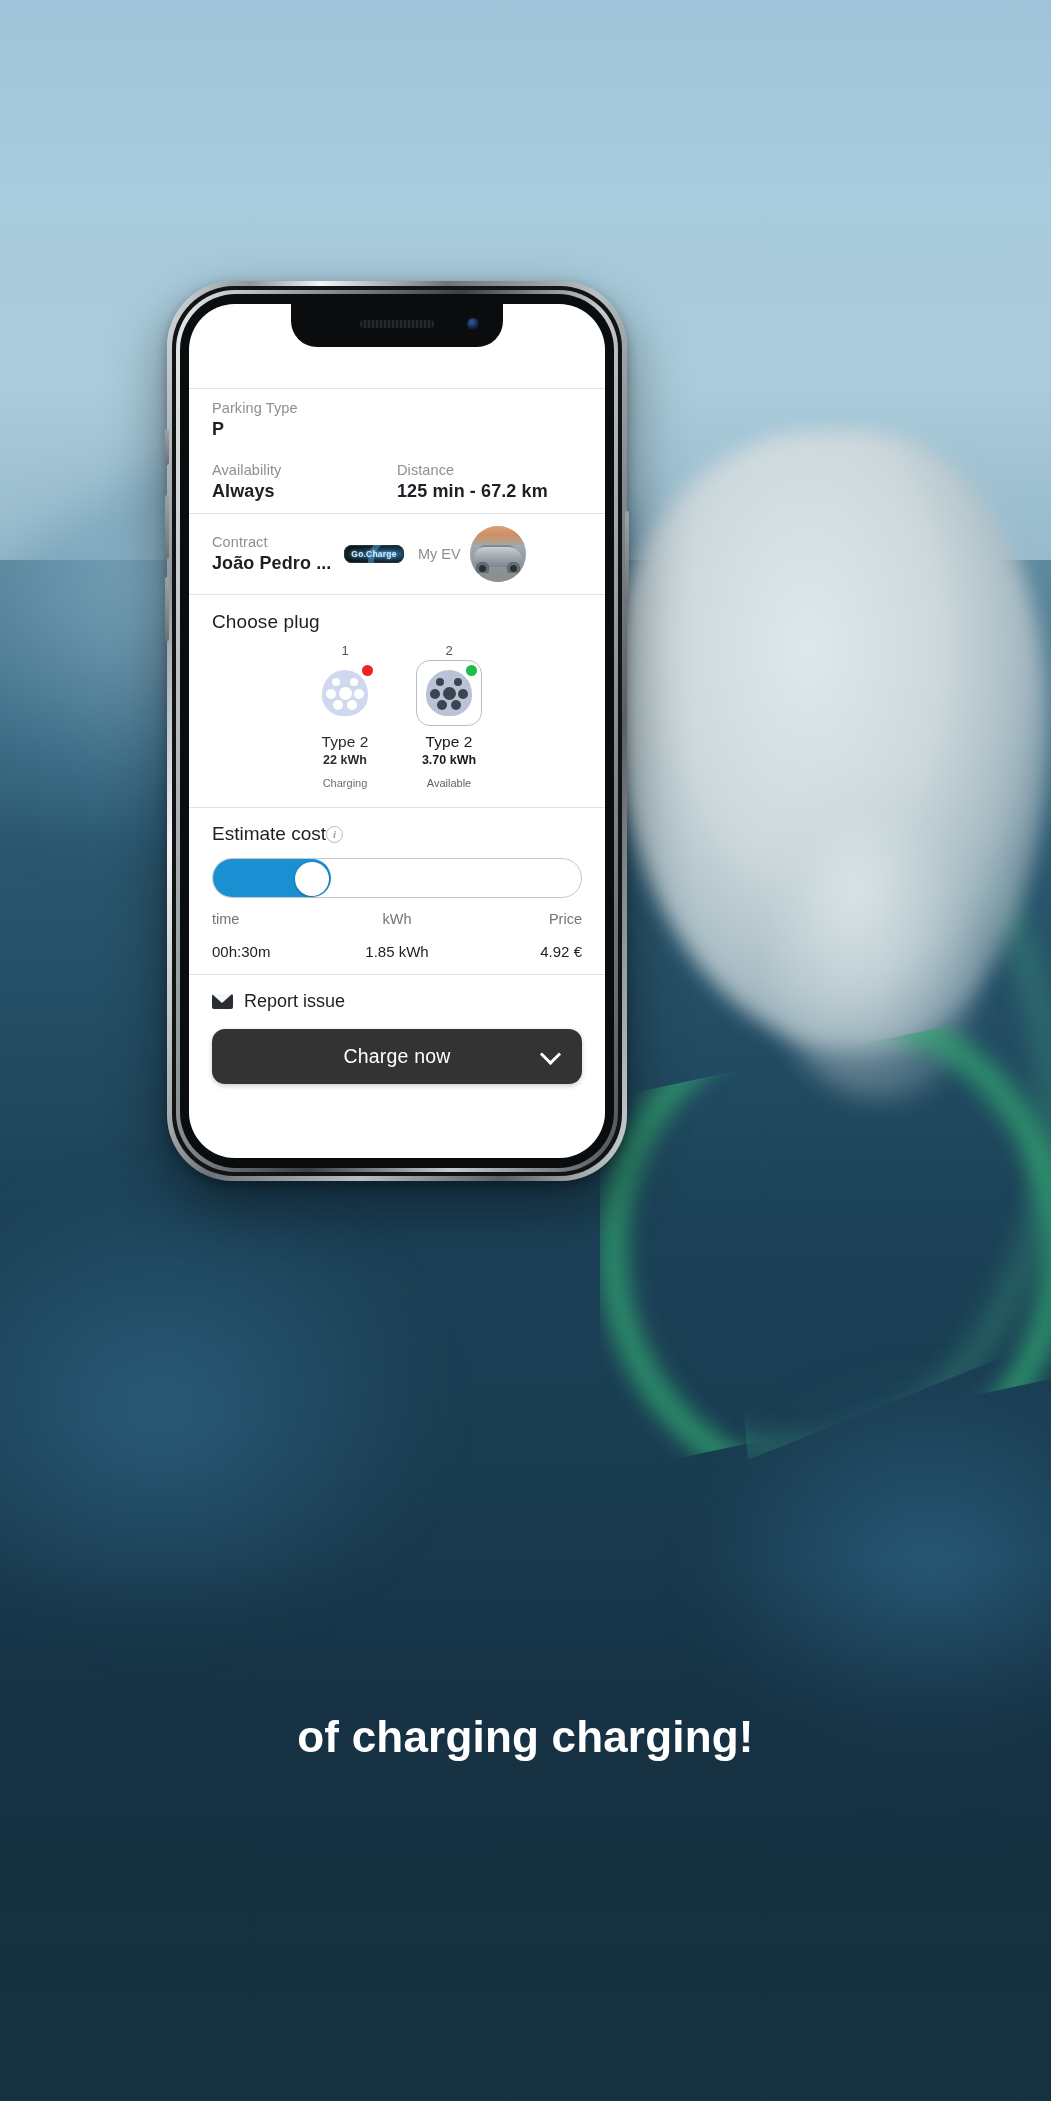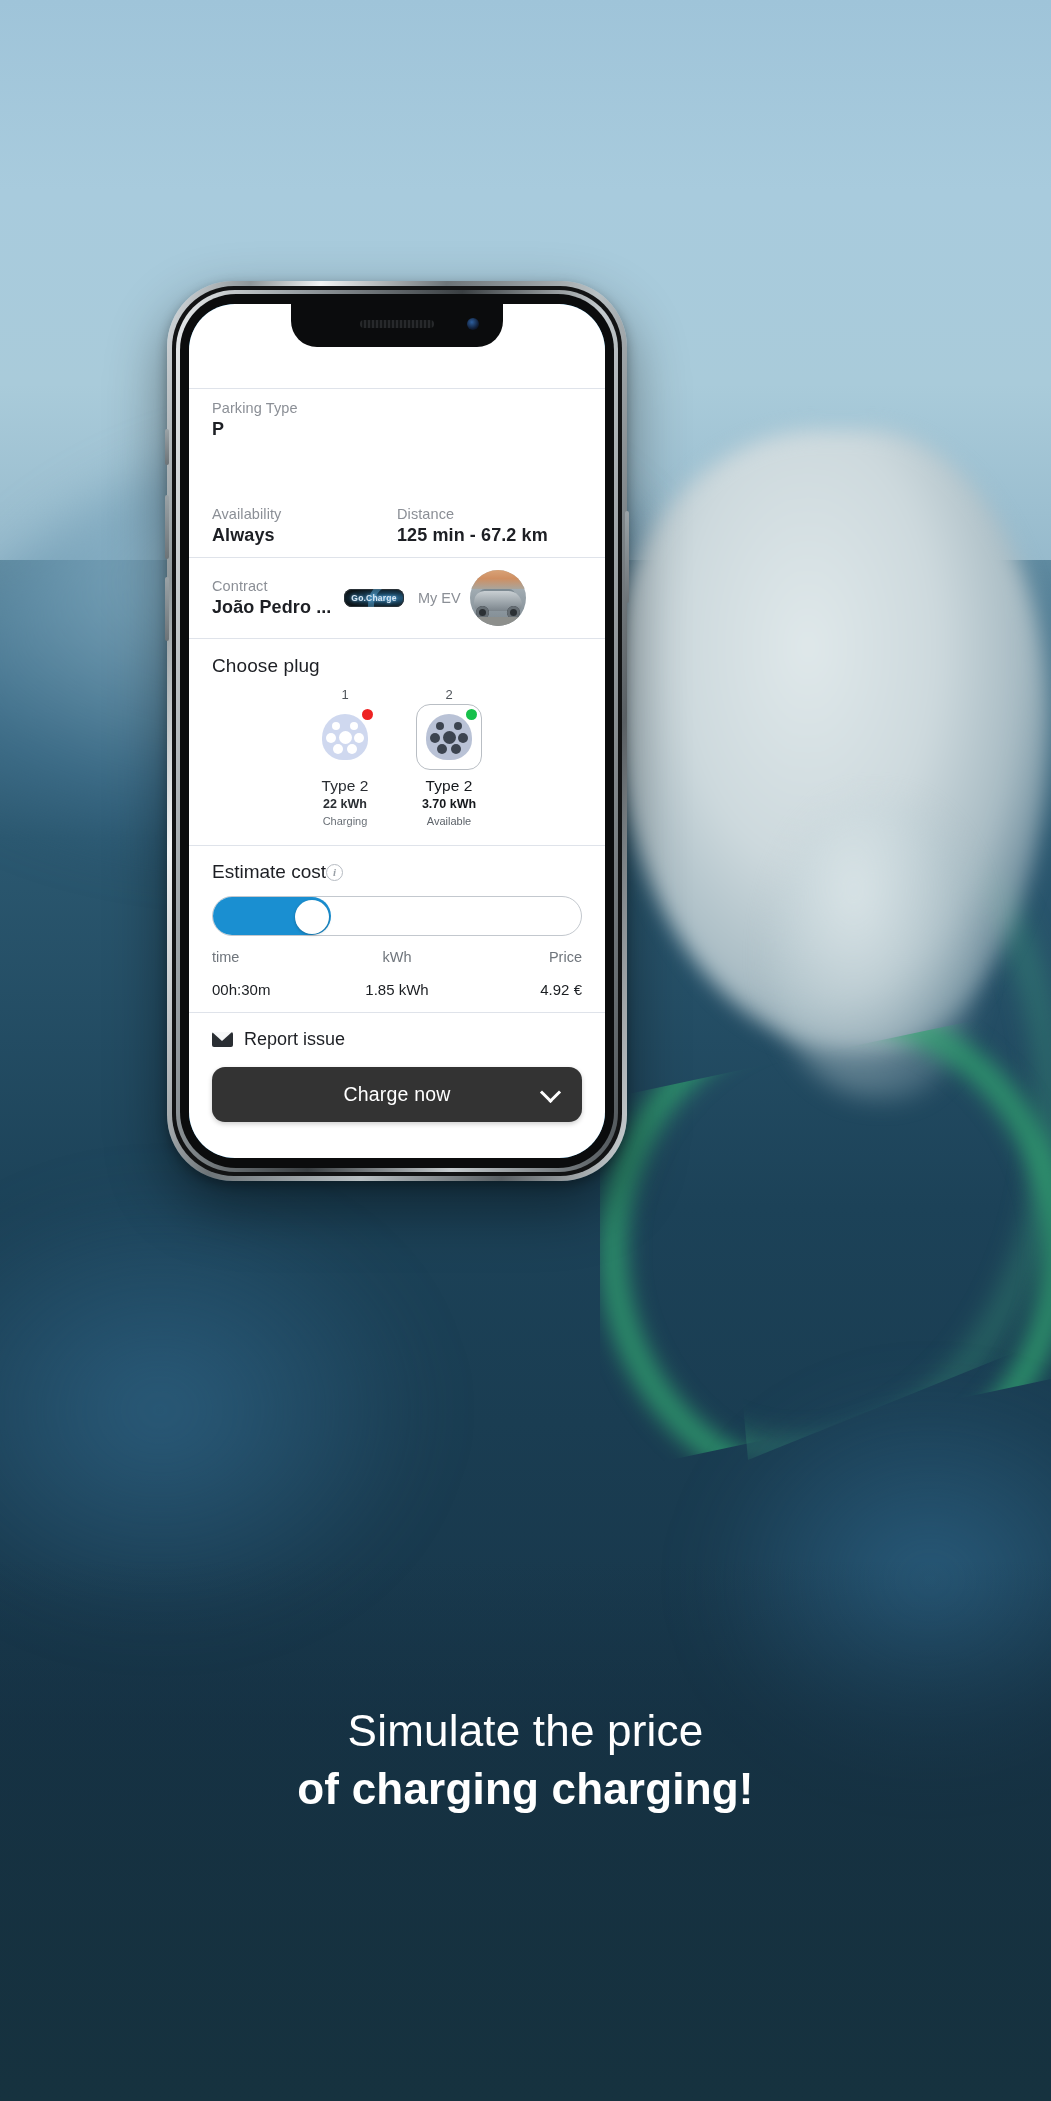--- a/index.html
+++ b/index.html
@@ -140,21 +140,21 @@
     font-size:14.5px; color:#8b8f96; letter-spacing:.1px;
     font-family:"Liberation Sans", sans-serif;
   }
   .val {
     font-size:18px; color:#1d1f24; font-weight:700; letter-spacing:.1px;
     margin-top:3px;
   }
 
   .row-block { padding-top:11px; padding-bottom:11px; }
   .two-col { display:flex; }
-  .two-col > div { flex:1; min-width:0;margin-top:44px; }
+  .two-col > div { flex:1; min-width:0; }
   .two-col > div.right { text-align:left; }
 
   
   .contract-row {
     display:flex; align-items:center; padding-top:12px; padding-bottom:12px;
   }
   .contract-left { width:132px; flex:none; }
   .logo-badge {
     width:60px; height:18px; border-radius:8px; flex:none;
     background:radial-gradient(ellipse at 72% 50%, #2b6f9c 0%, #17394f 42%, #0c1418 78%, #07090b 100%);
@@ -243,21 +243,21 @@
   .p-t1 { width:8px; height:8px;  left:10px; top:8px; }
   .p-t2 { width:8px; height:8px;  right:10px; top:8px; }
   .p-m1 { width:10px;height:10px; left:4px;  top:19px; }
   .p-mc { width:13px;height:13px; left:16.5px; top:17px; }
   .p-m2 { width:10px;height:10px; right:4px; top:19px; }
   .p-b1 { width:10px;height:10px; left:11px; top:30px; }
   .p-b2 { width:10px;height:10px; right:11px;top:30px; }
 
   .plug-type { font-size:15.5px; margin-top:7px; letter-spacing:.1px; }
   .plug-pow  { font-size:12.5px; font-weight:700; margin-top:2px; }
-  .plug-stat { font-size:11px; margin-top:4px; }
+  .plug-stat { font-size:11px; margin-top:10px; }
   .plug.faded .plug-type { color:#2a2e33; }
   .plug.faded .plug-pow  { color:#2a2e33; }
   .plug.faded .plug-stat { color:#6a7077; }
   .plug.active .plug-type{ color:#15181c; }
   .plug.active .plug-pow { color:#15181c; }
   .plug.active .plug-stat{ color:#5d636a; }
 
   
   .est-head {
     display:flex; align-items:center; gap:0;
@@ -515,15 +515,14 @@
             <div class="chev"></div>
           </div>
         </div>
 
       </div>
     </div>
   </div>
 </div>
 
 <div id="caption">
-  <div class="cap1">Simulate the price</div>
   <div class="cap2">of charging charging!</div>
 </div>
 
 </body></html>

